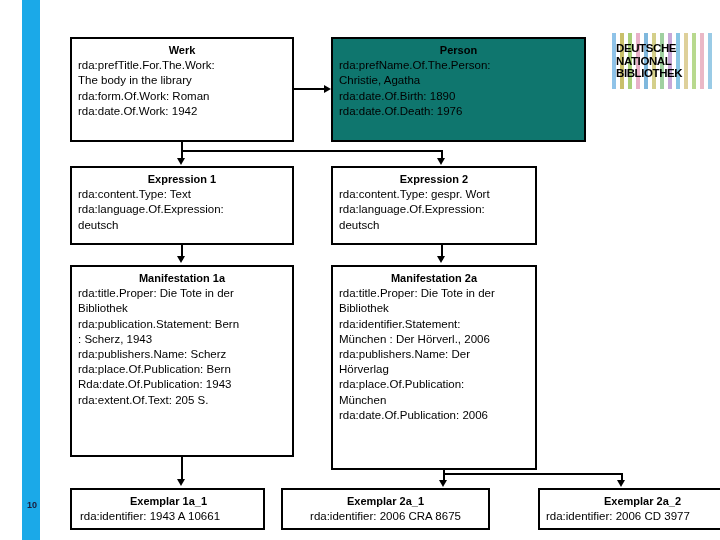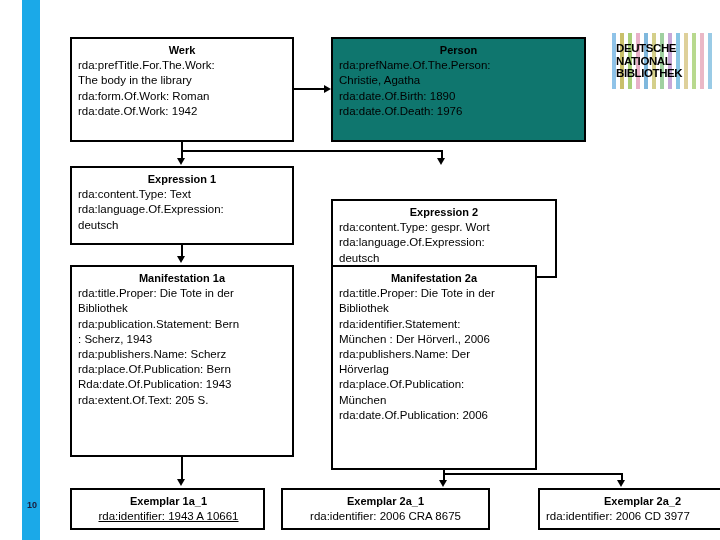--- a/index.html
+++ b/index.html
@@ -168,21 +168,21 @@
     <span class="ent-line">rda:date.Of.Death: 1976</span>
   </div>
 
   <div class="ent-box" style="left:70px; top:166px; width:224px; height:79px;">
     <span class="ent-title">Expression 1</span>
     <span class="ent-line">rda:content.Type: Text</span>
     <span class="ent-line">rda:language.Of.Expression:</span>
     <span class="ent-line">deutsch</span>
   </div>
 
-  <div class="ent-box" style="left:331px; top:166px; width:226px; height:79px;margin-top:33px;">
+  <div class="ent-box" style="left:331px; top:166px; width:206px; height:79px;">
     <span class="ent-title">Expression 2</span>
     <span class="ent-line">rda:content.Type: gespr. Wort</span>
     <span class="ent-line">rda:language.Of.Expression:</span>
     <span class="ent-line">deutsch</span>
   </div>
 
   <div class="ent-box" style="left:70px; top:265px; width:224px; height:192px;">
     <span class="ent-title">Manifestation 1a</span>
     <span class="ent-line">rda:title.Proper: Die Tote in der</span>
     <span class="ent-line">Bibliothek</span>
@@ -202,21 +202,21 @@
     <span class="ent-line">München : Der Hörverl., 2006</span>
     <span class="ent-line">rda:publishers.Name: Der</span>
     <span class="ent-line">Hörverlag</span>
     <span class="ent-line">rda:place.Of.Publication:</span>
     <span class="ent-line">München</span>
     <span class="ent-line">rda:date.Of.Publication: 2006</span>
   </div>
 
   <div class="ent-box" style="left:70px; top:488px; width:195px; height:42px;padding-left:8px;">
     <span class="ent-title">Exemplar 1a_1</span>
-    <span class="ent-line" style="text-align:center;text-decoration:underline;">rda:identifier: 1943 A 10661</span>
+    <span class="ent-line" style="text-align:left;">rda:identifier: 1943 A 10661</span>
   </div>
 
   <div class="ent-box" style="left:281px; top:488px; width:209px; height:42px;">
     <span class="ent-title">Exemplar 2a_1</span>
     <span class="ent-line" style="text-align:center;">rda:identifier: 2006 CRA 8675</span>
   </div>
 
   <div class="ent-box" style="left:494px; top:488px; width:209px; height:42px;margin-left:44px;">
     <span class="ent-title">Exemplar 2a_2</span>
     <span class="ent-line" style="text-align:left;">rda:identifier: 2006 CD 3977</span>

